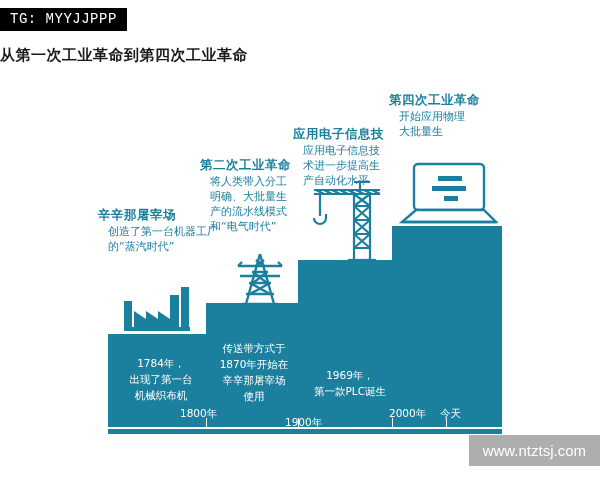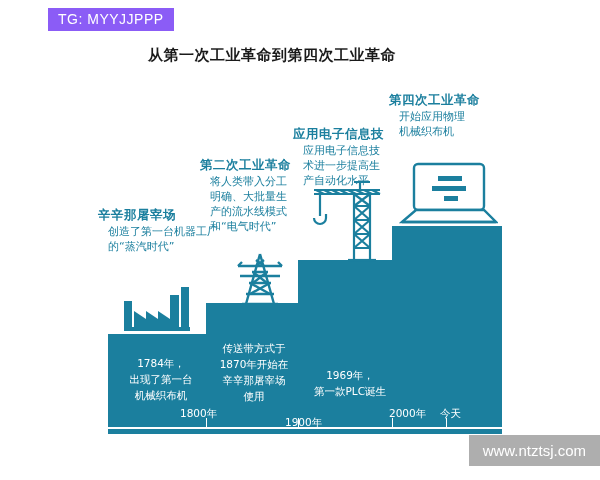--- a/index.html
+++ b/index.html
@@ -8,45 +8,43 @@
     background:#ffffff;
     font-family:"DejaVu Sans", sans-serif;
     position:relative;
     overflow:hidden;
   }
   #stage{position:absolute;left:0;top:0;width:600px;height:480px;}
 
   
   .tg-tag{
     position:absolute;left:0;top:8px;
-    background:#8b5cf6;
+    background:#000000;
     color:#ffffff;
     font-size:14px;
-    font-family:Liberation Sans, sans-serif;
+    font-family:Liberation Mono, monospace;
     padding:4px 10px 5px 10px;
     letter-spacing:0.5px;
     line-height:1;
-    margin-left:48px;
   }
 
   
   .wm-url{
     position:absolute;right:0;bottom:14px;
     background:rgba(160,160,160,0.85);
     color:#ffffff;
     font-size:15px;
     font-family:"Liberation Sans", sans-serif;
     padding:8px 14px;
     line-height:1;
   }
 
   
   .title{
     position:absolute;left:0;top:46px;width:544px;
-    text-align:center;
     font-size:15px;
     font-weight:bold;
     color:#1a1a1a;
     letter-spacing:0.5px;
   }
 
   
   .step{position:absolute;background:#1b7f9e;}
   .step.s1{left:108px;top:334px;width:98px;height:100px;}
   .step.s2{left:206px;top:303px;width:92px;height:131px;}
@@ -197,21 +195,21 @@
 产的流水线模式
 和“电气时代”</div>
 
   <div class="head h3">应用电子信息技</div>
   <div class="desc d3">应用电子信息技
 术进一步提高生
 产自动化水平</div>
 
   <div class="head h4">第四次工业革命</div>
   <div class="desc d4">开始应用物理
-机械织布机</div>
+大批量生</div>
 
   <div class="note n1">1784年，
 出现了第一台
 机械织布机</div>
   <div class="note n2">传送带方式于
 1870年开始在
 辛辛那屠宰场
 使用</div>
   <div class="note n3">1969年，
 第一款PLC诞生</div>

